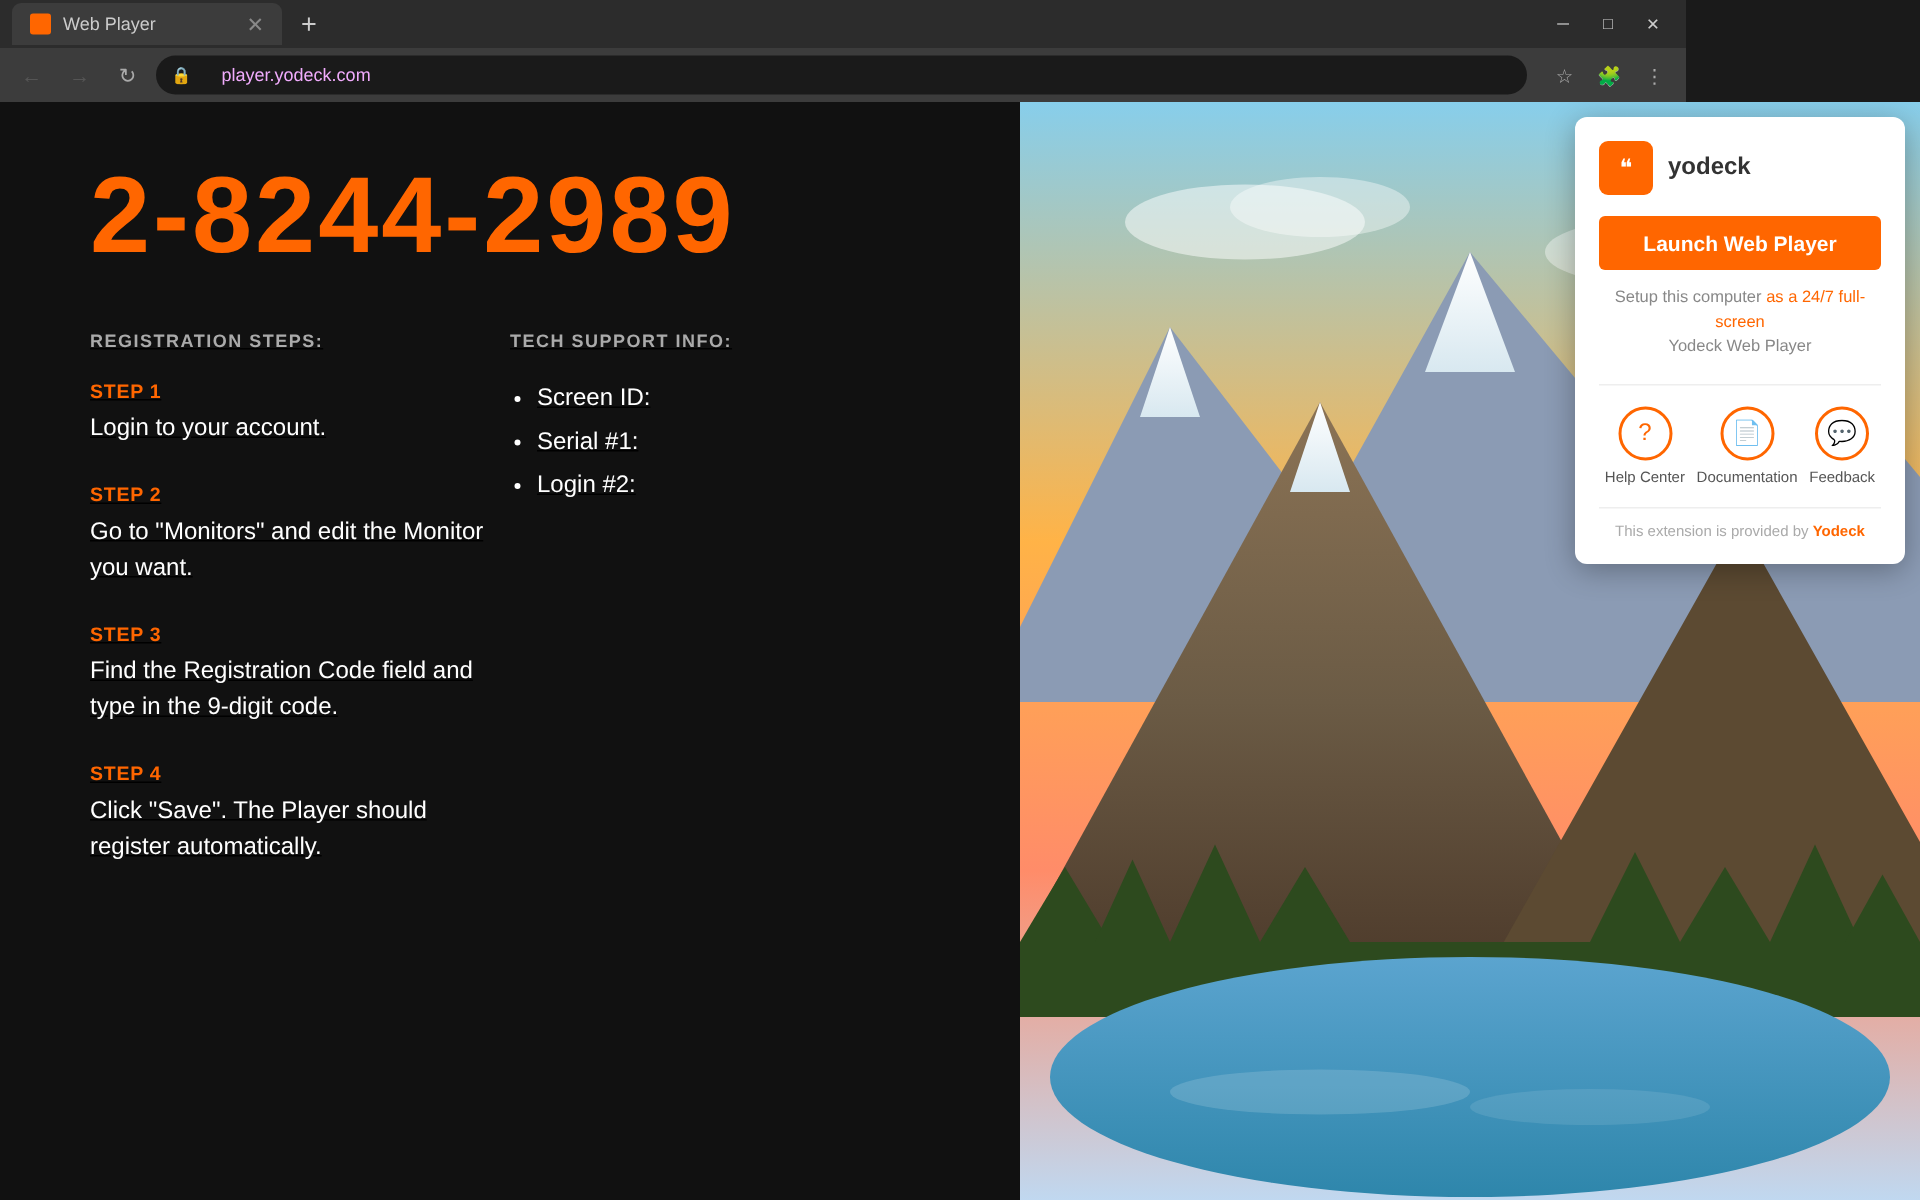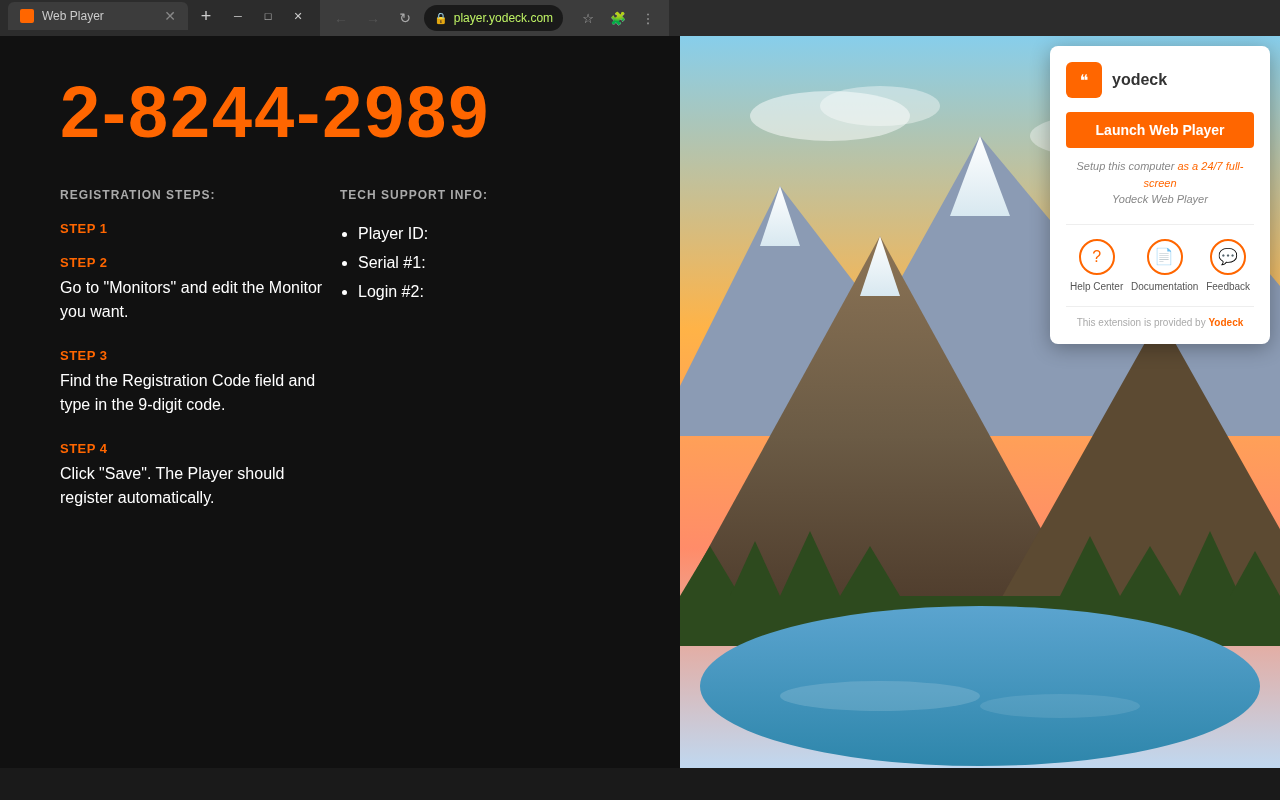--- a/index.html
+++ b/index.html
@@ -1,23 +1,23 @@
 <!DOCTYPE html>
 <html><head>
   <meta charset="utf-8">
   <style>
     * { margin: 0; padding: 0; box-sizing: border-box; }
     body { width: 1280px; height: 800px; overflow: hidden; font-family: Arial, sans-serif; background: #1a1a1a; }
 
     
     .browser-chrome {
-      width: 1280px;
+      width: 1124px;
       background: #2c2c2c;
       display: flex;
-      flex-direction: row;
+      flex-direction: column;
     }
     .title-bar {
       height: 32px;
       background: #2c2c2c;
       display: flex;
       align-items: center;
       padding: 0 8px;
       gap: 4px;
     }
     .tab {
@@ -85,21 +85,21 @@
       flex: 1;
       height: 26px;
       background: #1a1a1a;
       border-radius: 13px;
       display: flex;
       align-items: center;
       padding: 0 10px;
       gap: 6px;
     }
     .lock-icon { color: #888; font-size: 11px; }
-    .url-text { color: #bef264; font-size: 12px; }
+    .url-text { color: #f0abfc; font-size: 12px; margin-left: 14px; }
     .address-actions {
       display: flex;
       gap: 4px;
       margin-left: 6px;
     }
     .addr-btn {
       width: 26px; height: 26px;
       display: flex; align-items: center; justify-content: center;
       color: #aaa;
       font-size: 13px;
@@ -138,20 +138,21 @@
       font-size: 72px;
       font-weight: 900;
       color: #ff6600;
       letter-spacing: 2px;
       margin-bottom: 40px;
       line-height: 1;
     }
 
     .two-col {
       display: flex;
+      text-decoration: underline;
     }
 
     .col-left { flex: 1; }
     .col-right { flex: 1; }
 
     .section-label {
       font-size: 12px;
       font-weight: 700;
       color: #aaaaaa;
       letter-spacing: 1px;
@@ -248,21 +249,20 @@
       cursor: pointer;
       margin-bottom: 10px;
     }
 
     .setup-text {
       font-size: 11px;
       color: #888;
       text-align: center;
       line-height: 1.5;
       margin-bottom: 16px;
-      font-style: italic;
     }
     .setup-text a { color: #ff6600; text-decoration: none; }
 
     .ext-divider {
       height: 1px;
       background: #eee;
       margin-bottom: 14px;
     }
 
     .ext-links {
@@ -344,20 +344,21 @@
   <div class="left-panel">
     <div class="reg-code-value">2-8244-2989</div>
 
     <div class="two-col">
 
       <div class="col-left">
         <div class="section-label">REGISTRATION STEPS:</div>
 
         <div>
           <div class="step-label">STEP 1</div>
+          <div class="step-desc">Login to your account.</div>
         </div>
 
         <div>
           <div class="step-label">STEP 2</div>
           <div class="step-desc">Go to "Monitors" and edit the Monitor you want.</div>
         </div>
 
         <div>
           <div class="step-label">STEP 3</div>
           <div class="step-desc">Find the Registration Code field and type in the 9-digit code.</div>
@@ -365,21 +366,21 @@
 
         <div>
           <div class="step-label">STEP 4</div>
           <div class="step-desc">Click "Save". The Player should register automatically.</div>
         </div>
       </div>
 
       <div class="col-right">
         <div class="section-label">TECH SUPPORT INFO:</div>
         <ul class="tech-list">
-          <li>Player ID:</li>
+          <li>Screen ID:</li>
           <li>Serial #1:</li>
           <li>Login #2:</li>
         </ul>
       </div>
     </div>
   </div>
 
   <div class="right-panel">
 
     <svg class="mountain-bg" viewBox="0 0 600 732" preserveAspectRatio="xMidYMid slice" xmlns="http://www.w3.org/2000/svg">

